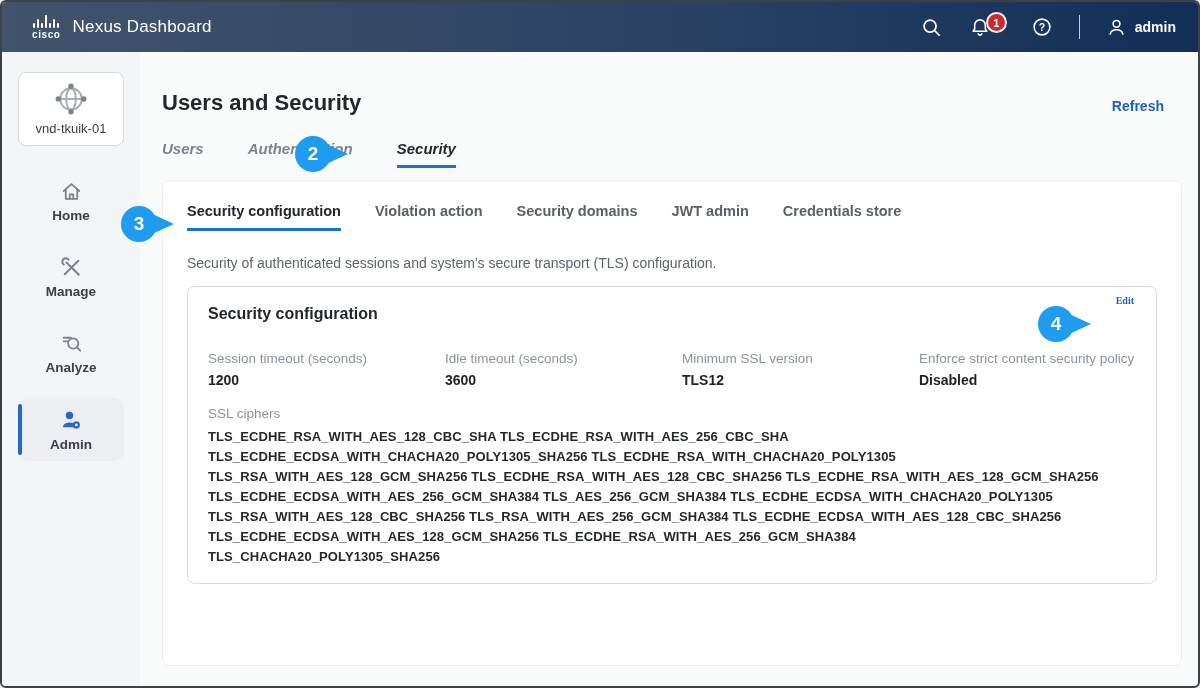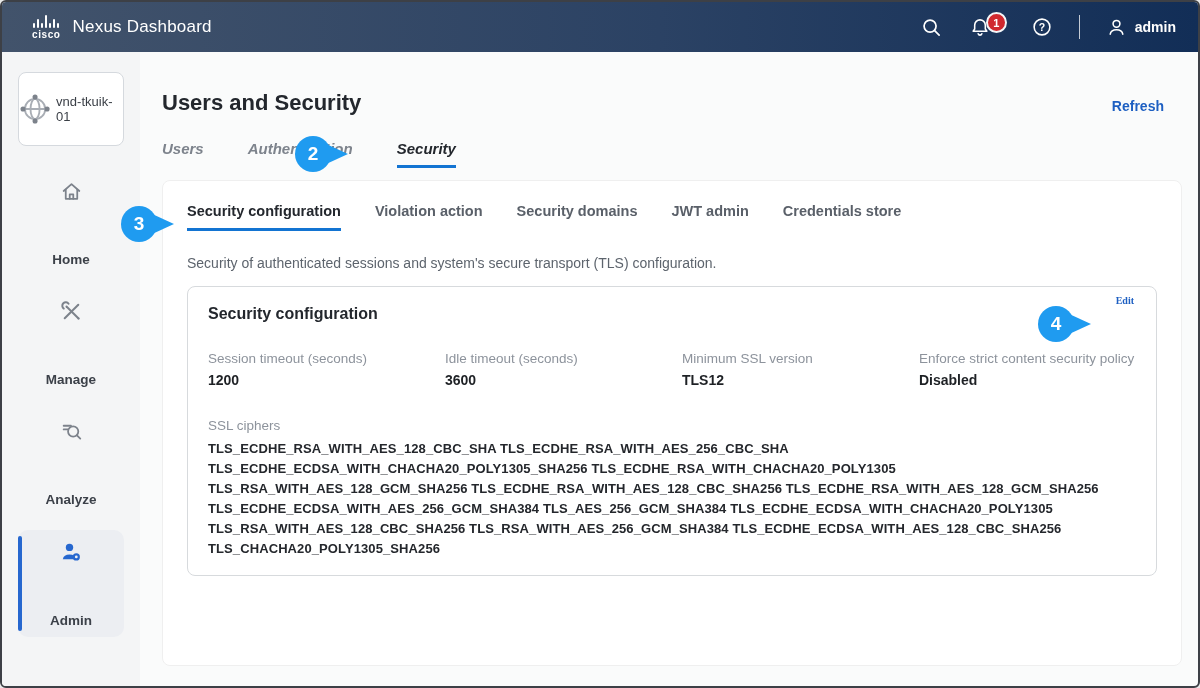--- a/index.html
+++ b/index.html
@@ -21,26 +21,26 @@
   .badge { position:absolute; top:-4px; right:-16px; min-width:21px; height:21px; border-radius:50%;
            background:#d0282e; border:2px solid #f4f6f8; color:#fff; font-size:11px; font-weight:bold;
            display:flex; align-items:center; justify-content:center; }
   .tb-divider { width:1px; height:24px; background:rgba(255,255,255,.75); }
   .user-chip { display:flex; align-items:center; gap:8px; font-size:14px; font-weight:bold; }
 
   
   .body-row { display:flex; height:634px; }
   .sidebar { width:138px; background:#f4f5f6; padding:20px 0 0; display:flex; flex-direction:column; align-items:center; flex-shrink:0; }
   .cluster-card { width:106px; height:74px; background:#fff; border:1px solid #d5d9de; border-radius:8px;
-                  display:flex; flex-direction:row; align-items:center; justify-content:center; gap:5px; cursor:pointer; }
+                  display:flex; flex-direction:column; align-items:center; justify-content:center; gap:5px; cursor:pointer; }
   .cluster-card span { font-size:13px; color:#3a3f46; }
   .nav { margin-top:24px; display:flex; flex-direction:column; align-items:center; gap:14px; width:100%; }
   .nav-item { width:106px; padding:10px 0 9px; display:flex; flex-direction:column; align-items:center; gap:5px;
               border-radius:10px; cursor:pointer; position:relative; }
-  .nav-item span { font-size:13.5px; font-weight:bold; color:#3c4149;margin-top:44px; }
+  .nav-item span { font-size:13.5px; font-weight:bold; color:#3c4149; }
   .nav-item.active { background:#eceef2; }
   .nav-item.active::before { content:""; position:absolute; left:0; top:6px; bottom:6px; width:4px; border-radius:4px; background:#2667cf; }
 
   
   .main { flex:1; padding:38px 16px 0 22px; position:relative; }
   .page-title { font-size:22px; font-weight:bold; color:#23272d; }
   .refresh-link { position:absolute; top:46px; right:34px; font-size:14px; font-weight:bold; color:#1d5fc2; cursor:pointer; }
   .tabs { display:flex; gap:44px; margin-top:24px; }
   .tab { font-size:15px; font-weight:bold; color:#7d838c; padding-bottom:8px; border-bottom:3px solid transparent; cursor:pointer;font-style:italic; }
   .tab.active { color:#23272d; border-bottom-color:#1374d2; }
@@ -50,21 +50,21 @@
   .subtab { font-size:14.5px; font-weight:bold; color:#5a6069; padding-bottom:9px; border-bottom:3px solid transparent; cursor:pointer; }
   .subtab.active { color:#23272d; border-bottom-color:#1374d2; }
   .panel-desc { margin-top:24px; font-size:14px; color:#5d646d; }
 
   .card { margin-top:15px; border:1px solid #d7dadd; border-radius:8px; padding:18px 20px 16px; position:relative; }
   .card-title { font-size:16px; font-weight:bold; color:#23272d; }
   .edit-link { position:absolute; top:8px; right:22px; font-size:10px; font-weight:bold; color:#1d5fc2; cursor:pointer;font-family:Liberation Serif, serif; }
   .fields { display:grid; grid-template-columns:repeat(4,1fr); column-gap:20px; margin-top:26px; }
   .f-label { font-size:13.5px; color:#8d939c; line-height:19px; }
   .f-value { font-size:14px; font-weight:bold; color:#1e2125; margin-top:4px; }
-  .ciphers-label { margin-top:30px; font-size:13.5px; color:#8d939c; }
+  .ciphers-label { margin-top:18px; font-size:13.5px; color:#8d939c; }
   .cipher-lines { margin-top:6px; }
   .cipher-lines div { font-size:13px; font-weight:bold; color:#24272c; line-height:20px; white-space:nowrap; letter-spacing:.1px; }
 
   
   .callout { position:absolute; width:54px; height:36px; z-index:50; pointer-events:none; }
   .c-circle { position:absolute; left:0; top:0; width:36px; height:36px; border-radius:50%; background:#1f9bf0;
               color:#fff; font-size:19px; font-weight:bold; display:flex; align-items:center; justify-content:center; }
   .c-tail { position:absolute; left:29px; top:7px; width:0; height:0;
             border-top:11px solid transparent; border-bottom:11px solid transparent; border-left:24px solid #1f9bf0; }
 
@@ -221,20 +221,21 @@
             </div>
           </div>
 
           <div class="ciphers-label">SSL ciphers</div>
           <div class="cipher-lines">
             <div>TLS_ECDHE_RSA_WITH_AES_128_CBC_SHA TLS_ECDHE_RSA_WITH_AES_256_CBC_SHA</div>
             <div>TLS_ECDHE_ECDSA_WITH_CHACHA20_POLY1305_SHA256 TLS_ECDHE_RSA_WITH_CHACHA20_POLY1305</div>
             <div>TLS_RSA_WITH_AES_128_GCM_SHA256 TLS_ECDHE_RSA_WITH_AES_128_CBC_SHA256 TLS_ECDHE_RSA_WITH_AES_128_GCM_SHA256</div>
             <div>TLS_ECDHE_ECDSA_WITH_AES_256_GCM_SHA384 TLS_AES_256_GCM_SHA384 TLS_ECDHE_ECDSA_WITH_CHACHA20_POLY1305</div>
             <div>TLS_RSA_WITH_AES_128_CBC_SHA256 TLS_RSA_WITH_AES_256_GCM_SHA384 TLS_ECDHE_ECDSA_WITH_AES_128_CBC_SHA256</div>
+            <div>TLS_ECDHE_ECDSA_WITH_AES_128_GCM_SHA256 TLS_ECDHE_RSA_WITH_AES_256_GCM_SHA384</div>
             <div>TLS_CHACHA20_POLY1305_SHA256</div>
           </div>
         </div>
       </div>
     </div>
   </div>
 
   <div class="callout" style="left:293px; top:134px;">
     <span class="c-circle">2</span>
     <span class="c-tail"></span>

